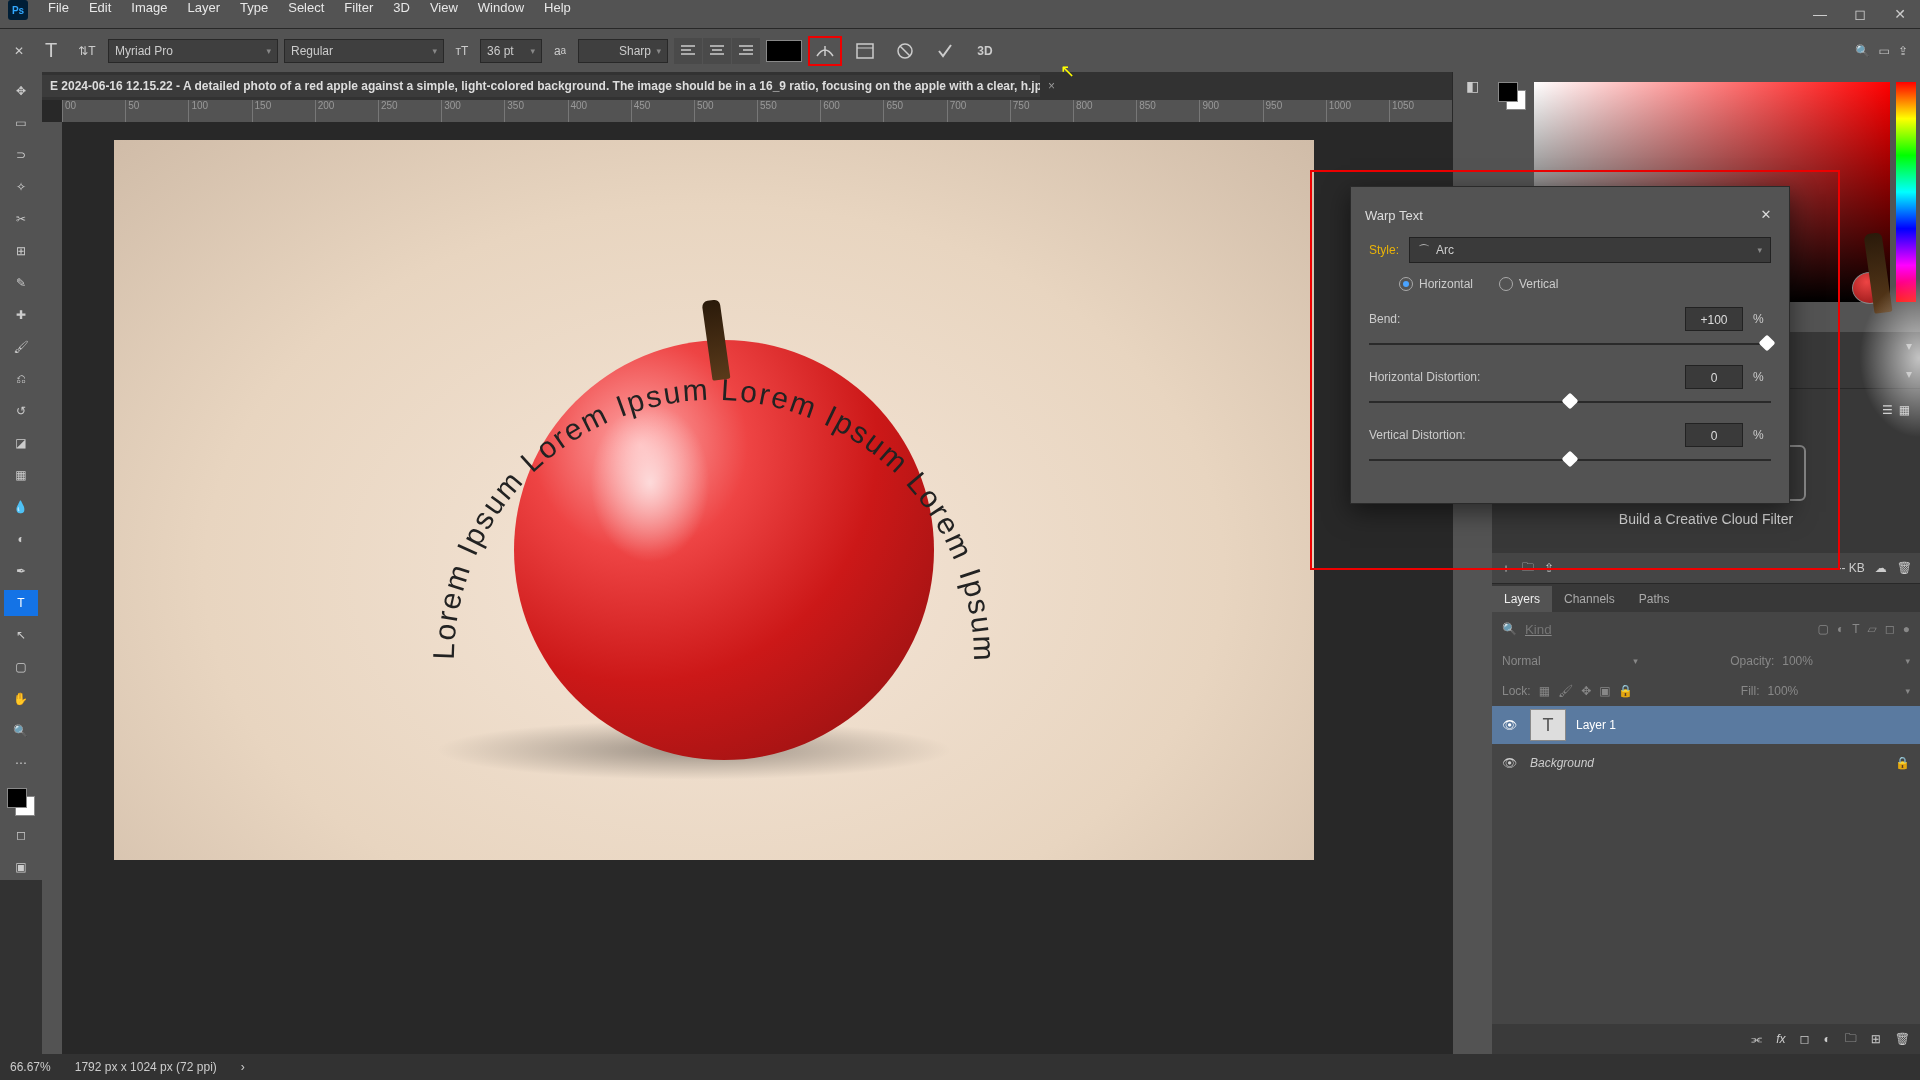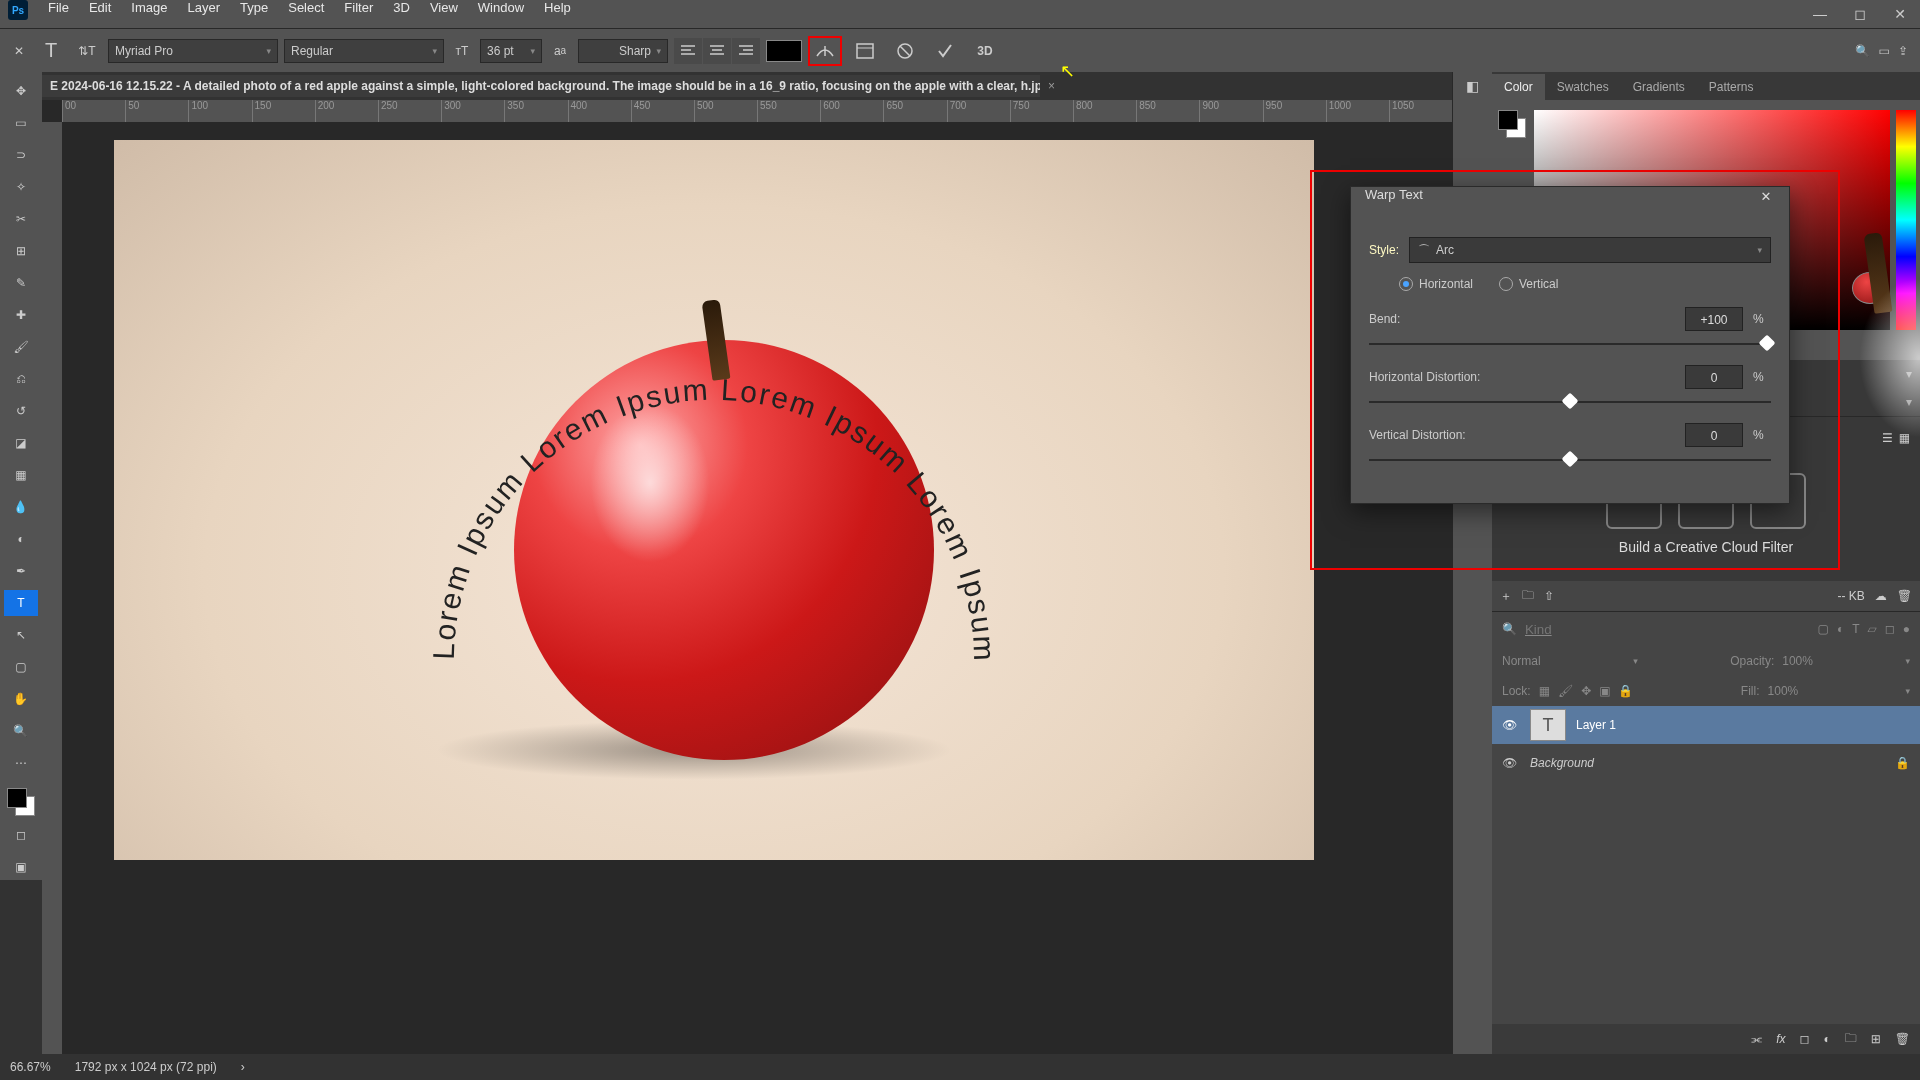--- a/index.html
+++ b/index.html
@@ -88,26 +88,26 @@
 .layer-item { height:38px; display:flex;align-items:center;padding:0 10px;gap:10px;}
 .layer-item.sel{background:#5a7aa0;color:#fff;}
 .layer-eye{width:18px;}
 .layer-thumb{width:36px;height:32px;background:#ddd;border:1px solid #888;display:flex;align-items:center;justify-content:center;font-size:18px;color:#555;}
 .layer-thumb.apple{background:radial-gradient(circle at 40% 30%,#e44,#811);}
 .layer-lock{margin-left:auto;}
 .layers-bottom{margin-top:auto;height:30px;background:#3a3a3a;display:flex;align-items:center;justify-content:flex-end;gap:14px;padding:0 10px;}
 
 
 .warp-dialog { position:absolute; top:186px; left:1350px; width:440px; background:#535353; border:1px solid #2a2a2a; box-shadow:0 8px 24px rgba(0,0,0,0.5); z-index:200;}
-.warp-title { height:36px;display:flex;align-items:flex-start;padding:0 14px;color:#ddd;font-size:13px;}
+.warp-title { height:36px;display:flex;align-items:flex-end;padding:0 14px;color:#ddd;font-size:13px;}
 .warp-title .x{margin-left:auto;width:18px;height:18px;display:flex;align-items:center;justify-content:center;}
 .warp-body { display:flex; padding:14px 18px 22px; gap:18px;}
 .warp-left { flex:1;}
 .warp-row { display:flex; align-items:center; margin-bottom:14px; gap:10px;}
-.warp-row label{color:#fef9c3;}
+.warp-row label{color:#eab308;}
 .warp-style{flex:1;background:#3a3a3a;border:1px solid #222;height:26px;display:flex;align-items:center;padding:0 8px;gap:6px;}
 .warp-radio{display:flex;gap:26px;margin:6px 0 16px 30px;}
 .warp-radio span{display:flex;align-items:flex-start;gap:6px;}
 .radio-dot{width:14px;height:14px;border-radius:50%;border:1px solid #aaa;display:inline-block;position:relative;}
 .radio-dot.on::after{content:"";position:absolute;inset:3px;background:#4aa3ff;border-radius:50%;}
 .warp-field{display:flex;align-items:center;gap:10px;margin-bottom:4px;}
 .warp-field label{flex:1;color:#ccc;}
 .warp-field .val{width:58px;background:#3a3a3a;border:1px solid #222;color:#ddd;text-align:center;height:24px;line-height:24px;}
 .warp-field .pct{width:18px;color:#ccc;}
 .warp-slider{height:18px;position:relative;margin-bottom:12px;}
@@ -290,26 +290,20 @@
       </svg>
     </div>
   </div>
 </div>
 
 <div class="right-col">
   <div class="right-mini">
     <span style="font-size:14px;">◧</span>
   </div>
   <div class="right-main">
-    <div class="panel-tabs">
-      <span class="active">Color</span>
-      <span>Swatches</span>
-      <span>Gradients</span>
-      <span>Patterns</span>
-    </div>
     <div class="color-panel">
       <div class="color-fgbg-mini">
           <div class="b"></div>
           <div class="a"></div>
         </div>
       <div class="color-field"></div>
       <div class="hue-strip"></div>
     </div>
     <div class="panel-collapse">▾</div>
     <div class="panel-collapse">▾</div>
@@ -329,20 +323,25 @@
       <span>＋</span>
       <span>🗀</span>
       <span>⇧</span>
       <span class="r">
           <span>-- KB</span>
         <span>☁</span>
         <span>🗑</span>
       </span>
     </div>
     <div class="layers-panel">
+      <div class="panel-tabs" style="background:#383838;">
+        <span class="active">Layers</span>
+        <span>Channels</span>
+        <span>Paths</span>
+      </div>
       <div class="layers-filter">
         <span>🔍</span>
         <input placeholder="Kind" style="">
         <span style="margin-left:auto;display:flex;gap:8px;">
           <span>▢</span>
           <span>◐</span>
           <span>T</span>
           <span>▱</span>
           <span>◻</span>
           <span>●</span>

